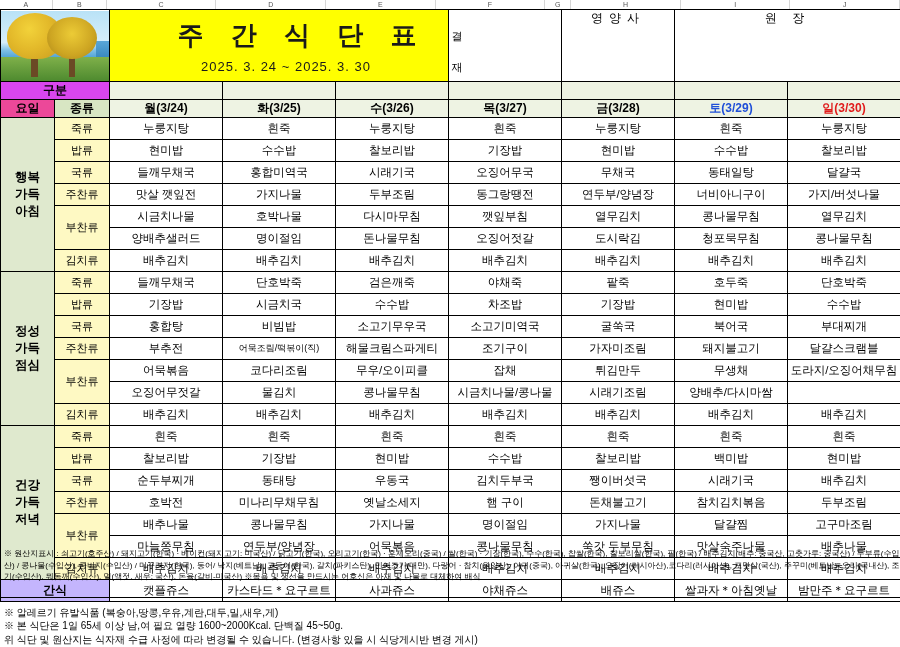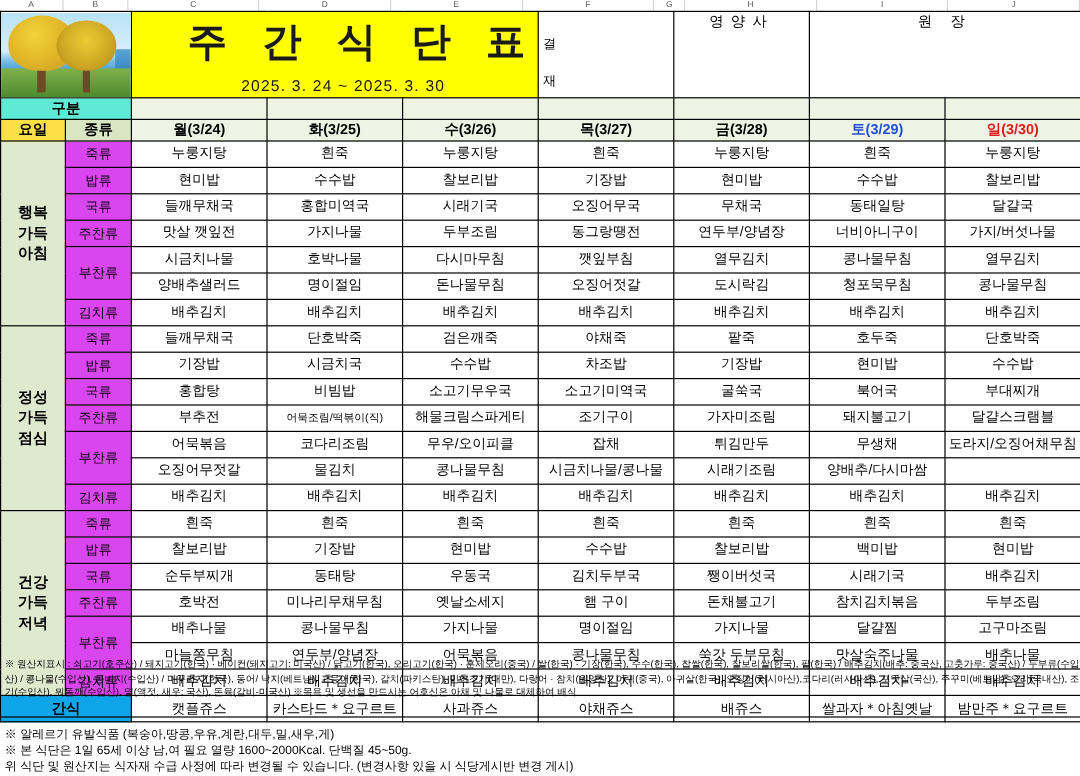--- a/index.html
+++ b/index.html
@@ -15,35 +15,35 @@
   .pic{width:100%;height:70px;position:relative;overflow:hidden;background:linear-gradient(#bfe3f5 0%, #cfeaf7 40%, #8fc4e8 55%, #6fb3e0 70%, #2e7d32 71%, #43a047 100%);}
   .pic .sky{position:absolute;inset:0;background:linear-gradient(#b9e2f6 0%,#d6eefb 45%,#7fc0e6 56%,#4a9fd4 68%,#cfe8a0 69%,#8dbf5a 100%);}
   .pic .tree{position:absolute;left:6px;top:2px;width:56px;height:46px;border-radius:50% 50% 45% 45%;background:radial-gradient(circle at 40% 35%, #f2d23a 0%, #e3b92a 45%, #c79a1e 100%);}
   .pic .tree2{position:absolute;left:46px;top:6px;width:50px;height:42px;border-radius:50%;background:radial-gradient(circle at 50% 40%, #eccb36 0%, #cda522 60%, #a8841a 100%);}
   .pic .trunk{position:absolute;left:30px;top:40px;width:7px;height:26px;background:#6b4a25;}
   .pic .trunk2{position:absolute;left:68px;top:44px;width:6px;height:22px;background:#6b4a25;}
   .pic .hill{position:absolute;left:0;bottom:0;width:100%;height:24px;background:linear-gradient(#7fb04a,#4e8a2f);}
   .pic .water{position:absolute;left:95px;top:30px;right:0;height:22px;background:linear-gradient(#59a6d8,#2f7fb8);}
   .pic .shore{position:absolute;left:90px;top:50px;right:0;height:8px;background:#e8dfae;}
   .title-cell{background:#ffff00;padding:2px 0;}
-  .t1{font-size:33px;font-weight:bold;letter-spacing:10px;color:#1a1a1a;padding-left:46px;}
+  .t1{font-size:26px;font-weight:bold;letter-spacing:10px;color:#1a1a1a;padding-left:46px;}
   .t2{font-size:13px;color:#1a1a1a;margin-top:6px;letter-spacing:1px;margin-left:14px;}
   .vert{writing-mode:vertical-rl;text-orientation:upright;font-size:11px;letter-spacing:4px;}
   .sign-h{height:22px;font-size:12px;letter-spacing:6px;}
-  .gubun{background:#5eead4;font-weight:bold;font-size:12px;}
-  .yoil{background:#fde047;font-weight:bold;font-size:12px;}
+  .gubun{background:#d946ef;font-weight:bold;font-size:12px;}
+  .yoil{background:#ec4899;font-weight:bold;font-size:12px;}
   .jong{background:#d8e6c3;font-weight:bold;font-size:12px;}
   .day{background:#eef3e3;font-weight:bold;font-size:12px;}
   .sat{color:#1f4fd8;margin-left:28px;}
   .sun{color:#e01b1b;}
   .meal{background:#dfe9ce;font-weight:bold;font-size:12.5px;line-height:1.35;}
-  .cat{background:#d946ef;font-size:11px;}
+  .cat{background:#fef9c3;font-size:11px;}
   .cell{font-size:11.5px;line-height:1.25;}
   .small{font-size:9px;}
-  .snack-lbl{background:#0ea5e9;font-weight:bold;font-size:12px;}
+  .snack-lbl{background:#c4b5fd;font-weight:bold;font-size:12px;}
   .snack{font-size:11.5px;text-align:center;}
   .note{position:absolute;left:0;width:900px;font-size:8px;line-height:1.45;color:#000;}
   .foot{font-size:10px;line-height:1.5;}
   .divline{position:absolute;left:0;width:900px;border-top:1px solid #000;}
 </style>
 </head>
 <body>
 
 <div class="sheet">
 

